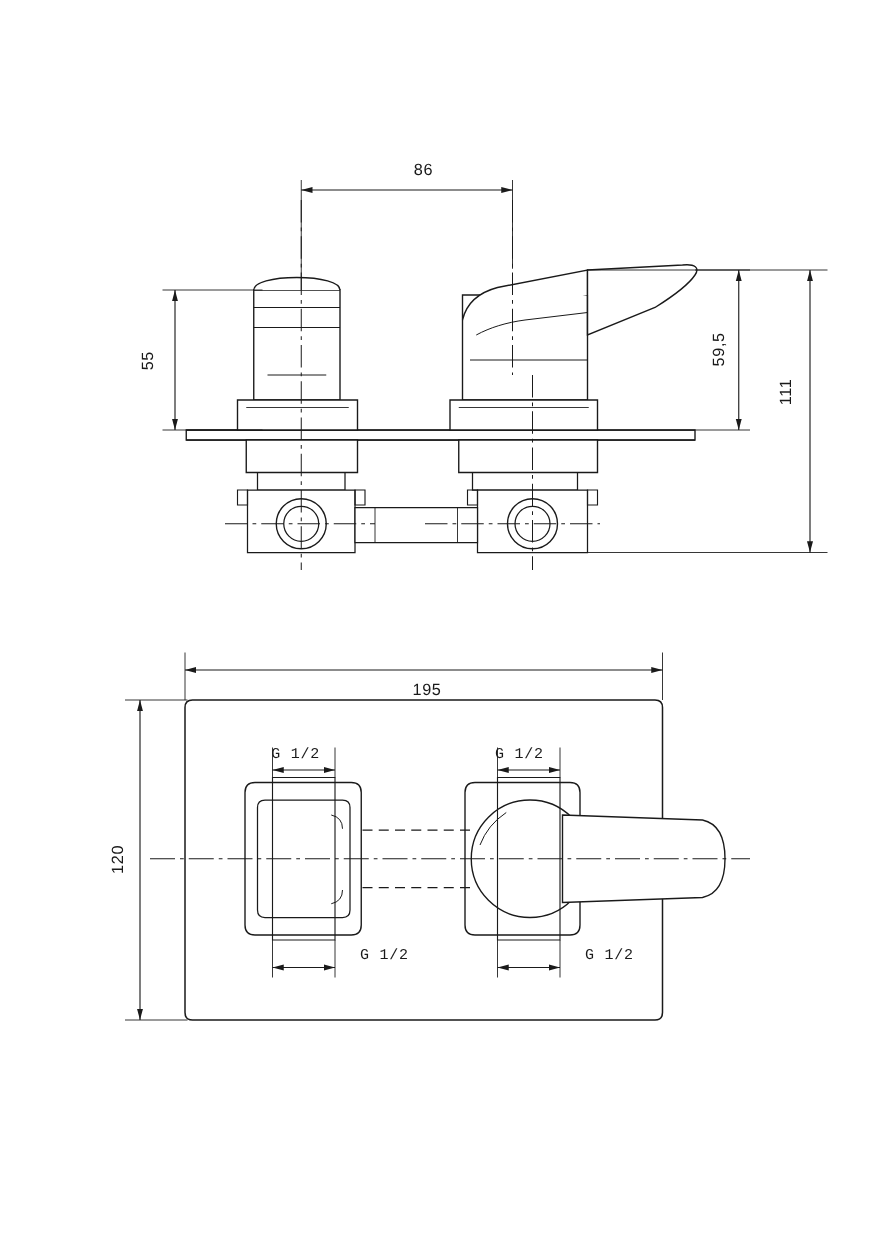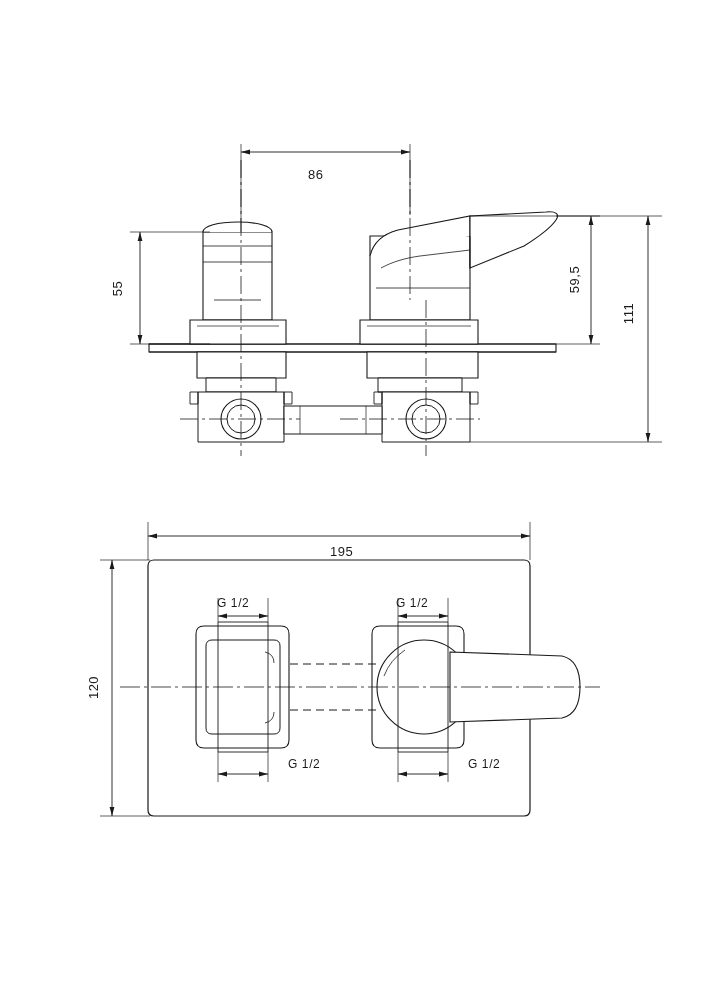--- a/index.html
+++ b/index.html
@@ -35,21 +35,21 @@
     color: #1a1a1a;
     white-space: nowrap;
     user-select: none;
   }
   .dim-label.vertical {
     transform-origin: 50% 50%;
     transform: rotate(-90deg);
   }
   .thread-label {
     position: absolute;
-    font-family: Liberation Sans, sans-serif;
+    font-family: Liberation Mono, monospace;
     font-size: 12px;
     letter-spacing: 0.6px;
     color: #1a1a1a;
     white-space: nowrap;
     user-select: none;
   }
 </style>
 </head>
 <body>
 
@@ -183,21 +183,21 @@
         <line x1="530" y1="522" x2="530" y2="560" stroke-width="0.7"></line>
         <line x1="148" y1="536" x2="530" y2="536" stroke-width="0.9" marker-start="url(#arrR)" marker-end="url(#arrL)"></line>
 
         <line x1="100" y1="560" x2="150" y2="560" stroke-width="0.7"></line>
         <line x1="100" y1="816" x2="150" y2="816" stroke-width="0.7"></line>
         <line x1="112" y1="560" x2="112" y2="816" stroke-width="0.9" marker-start="url(#arrR)" marker-end="url(#arrL)"></line>
       </g>
     </g>
   </svg>
 
-  <div class="dim-label" style="left:308px; top:128px;margin-top:39px;">86</div>
+  <div class="dim-label" style="left:331px; top:128px;">86</div>
 
   <div class="dim-label vertical" style="left:110px; top:281px;">55</div>
 
   <div class="dim-label vertical" style="left:561px; top:272px;">59,5</div>
 
   <div class="dim-label vertical" style="left:618px; top:306px;">111</div>
 
   <div class="dim-label" style="left:330px; top:512px;margin-top:32px;">195</div>
 
   <div class="dim-label vertical" style="left:82px; top:680px;">120</div>

